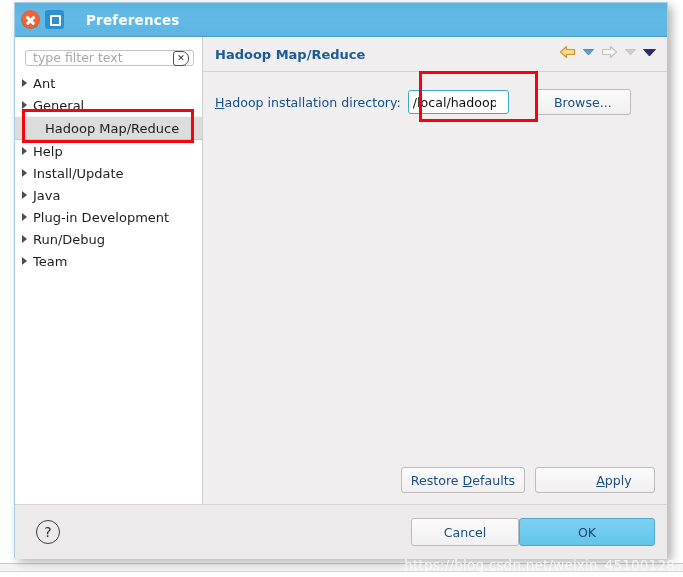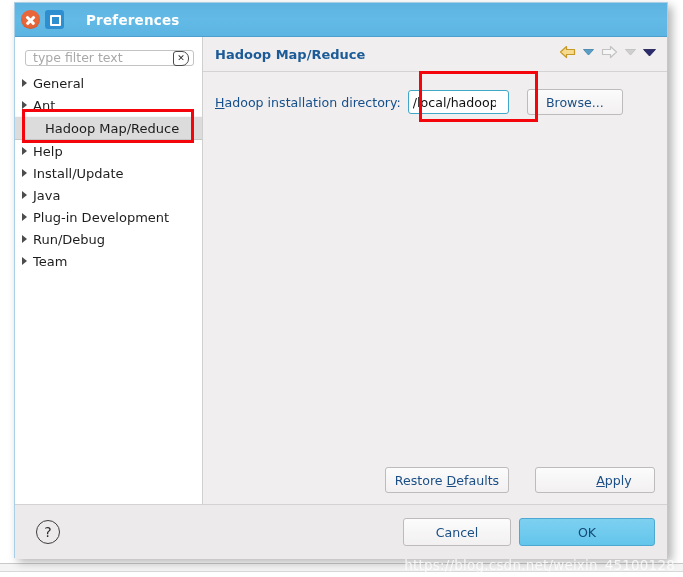--- a/index.html
+++ b/index.html
@@ -262,30 +262,30 @@
     background: linear-gradient(to bottom, #fcfcfc 0%, #f2f0f0 100%);
     border: 1px solid #bdbbbb;
     border-radius: 3px;
     height: 26px;
     cursor: default;
     box-sizing: border-box;
   }
   .btn u { text-decoration: underline; }
 
   .btn-browse {
-    margin-left: 18px;
+    margin-left: 26px;
     width: 96px;
   }
 
   .footer-actions {
     position: absolute;
     right: 12px;
     bottom: 11px;
     display: flex;
-    gap: 26px;
+    gap: 10px;
   }
   .btn-restore { width: 124px; }
   .btn-apply   { width: 120px; padding-left: 44px; }
 
   
   .dialog-foot {
     height: 54px;
     background: #eceaea;
     border-top: 1px solid #d4d2d2;
     position: relative;
@@ -301,21 +301,21 @@
     align-items: center;
     justify-content: center;
     font-size: 14px;
     color: #2e2e2e;
     line-height: 1;
   }
   .foot-right {
     position: absolute;
     right: 12px;
     display: flex;
-    gap: 8px;
+    gap: 0;
   }
   .btn-cancel {
     width: 108px;
     height: 28px;
   }
   .btn-ok {
     width: 136px;
     height: 28px;
     background: linear-gradient(to bottom, #7dd0f0 0%, #63c5ec 100%);
     border: 1px solid #4da9d2;
@@ -360,26 +360,26 @@
           <input class="filter-input" type="text" placeholder="type filter text" style="">
           <div class="filter-clear">
             <span>✕</span>
           </div>
         </div>
 
         <div class="tree">
 
           <div class="tree-row">
             <span class="tree-arrow"></span>
+            <span class="tree-label">Ant</span>
+          </div>
+
+          <div class="tree-row">
+            <span class="tree-arrow"></span>
             <span class="tree-label">General</span>
-          </div>
-
-          <div class="tree-row">
-            <span class="tree-arrow"></span>
-            <span class="tree-label">Ant</span>
           </div>
 
           <div class="tree-row selected">
             <span class="tree-label">Hadoop Map/Reduce</span>
           </div>
 
           <div class="tree-row">
             <span class="tree-arrow"></span>
             <span class="tree-label">Help</span>
           </div>

